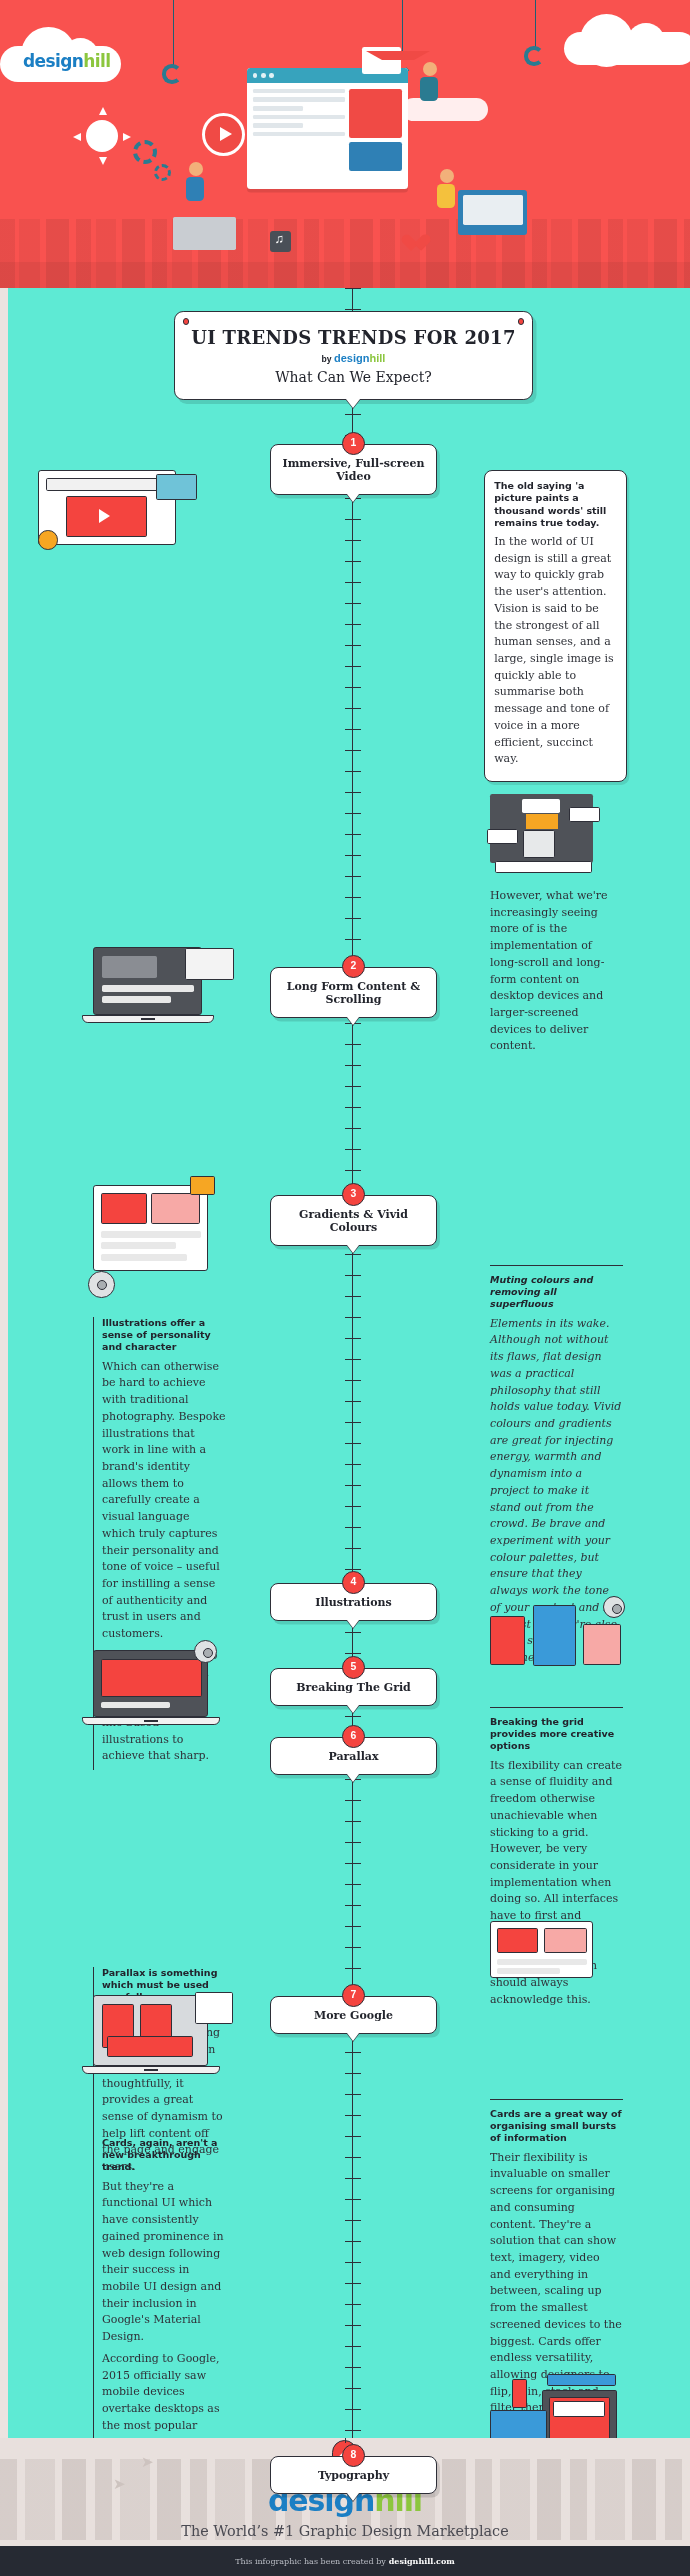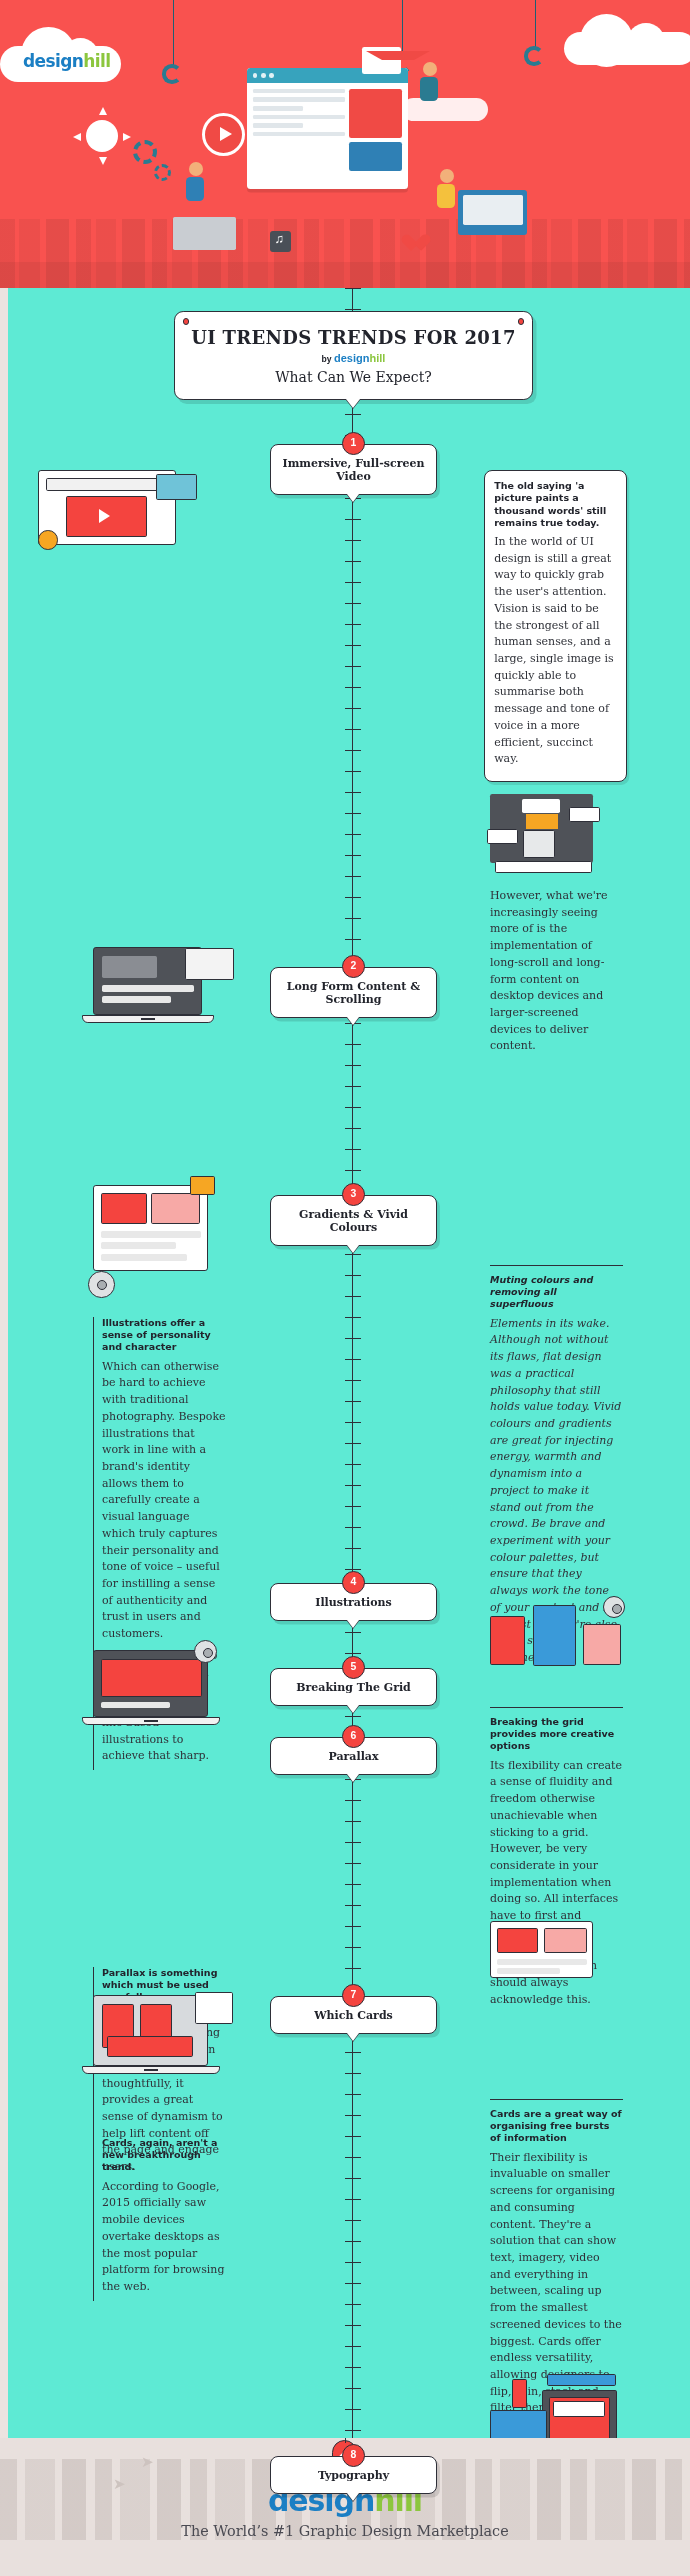--- a/index.html
+++ b/index.html
@@ -461,40 +461,41 @@
     <div class="scr" style="width:103px;height:57px;background:#fff;">
       <div class="chip" style="left:5.8px;top:5.8px;width:41px;height:25px;background:#f4443f;border:1.2px solid #2e2f38;"></div>
       <div class="chip" style="left:53px;top:5.8px;width:43px;height:25px;background:#f7a9a6;border:1.2px solid #2e2f38;"></div>
       <div class="chip" style="left:5.8px;top:37px;width:90px;height:5.8px;background:#e8e8e8;"></div>
       <div class="chip" style="left:5.8px;top:46px;width:63px;height:5.8px;background:#e8e8e8;"></div>
     </div>
   </div>
 
   <div class="pill" style="top:1708px;">
     <span class="num">7</span>
-    <span>Which Cards</span>
+    <span>More Google</span>
   </div>
 
   <div class="illus" style="left:85px;top:1707px;width:138px;height:92px;">
     <div class="scr" style="width:115px;height:71px;background:#d7dadd;">
       <div class="chip" style="left:8px;top:8px;width:32px;height:44px;background:#f4443f;border:1.7px solid #2e2f38;"></div>
       <div class="chip" style="left:46px;top:8px;width:32px;height:44px;background:#f4443f;border:1.7px solid #2e2f38;"></div>
       <div class="chip" style="left:12.6px;top:40px;width:86px;height:21px;background:#f4443f;border:1.7px solid #2e2f38;"></div>
     </div>
     <div class="lap-base" style="width:138px;margin-left:-11.5px;"></div>
     <div class="bubble" style="left:102px;top:-3.4px;width:38px;height:32px;"></div>
   </div>
 
   <div class="txt rule-left" style="left:85px;top:1849px;">
     <h3>Cards, again, aren't a new breakthrough trend.</h3>
+    <p>But they're a functional UI which have consistently gained prominence in web design following their success in mobile UI design and their inclusion in Google's Material Design.</p>
     <p>According to Google, 2015 officially saw mobile devices overtake desktops as the most popular platform for browsing the web.</p>
   </div>
 
   <div class="txt rule-top" style="left:482px;top:1811px;">
-    <h3>Cards are a great way of organising free bursts of information</h3>
+    <h3>Cards are a great way of organising small bursts of information</h3>
     <p>Their flexibility is invaluable on smaller screens for organising and consuming content. They're a solution that can show text, imagery, video and everything in between, scaling up from the smallest screened devices to the biggest. Cards offer endless versatility, allowing designers to flip, spin, stack and filter them for all manner of UX functionalities.</p>
   </div>
 
   <div class="illus" style="left:482px;top:2082px;width:138px;height:86px;">
     <div class="chip" style="left:52px;top:19.5px;width:75px;height:55px;background:#4f5258;border:1.7px solid #2e2f38;"></div>
     <div class="chip" style="left:59px;top:26.5px;width:61px;height:43px;background:#f4443f;border:1.2px solid #2e2f38;"></div>
     <div class="chip" style="left:63px;top:31px;width:52px;height:16px;background:#fff;border:1.2px solid #2e2f38;"></div>
     <div class="chip" style="left:0px;top:40px;width:57px;height:38px;background:#3a9ad9;border:1.7px solid #2e2f38;"></div>
     <div class="chip" style="left:57px;top:3.5px;width:69px;height:12.6px;background:#3a9ad9;border:1.7px solid #2e2f38;"></div>
     <div class="chip" style="left:22px;top:9.2px;width:15px;height:29px;background:#f4443f;border:1.7px solid #2e2f38;"></div>
@@ -530,14 +531,18 @@
   <div class="scroll-top">
     <span class="scroll-line"></span>
   </div>
 
   <div class="footer-logo">
     <span class="logo-design">design</span><span class="logo-hill">hill</span>
   </div>
 
   <div class="footer-tag">The World’s #1 Graphic Design Marketplace</div>
 
+  <div class="footer-bar">
+    <span>This infographic has been created by</span>
+    <b>designhill.com</b>
+  </div>
 </div>
 
 
 </body></html>

